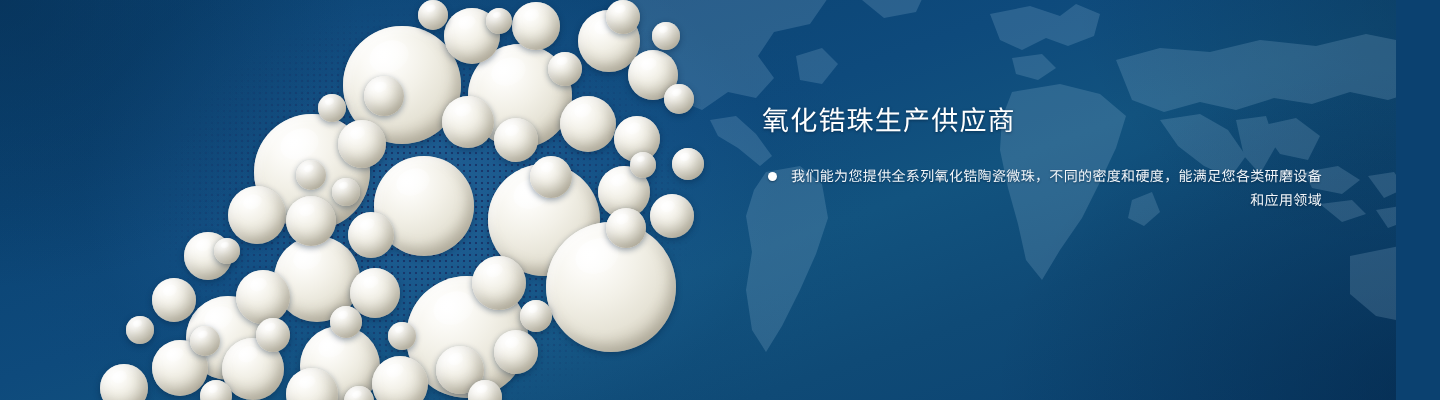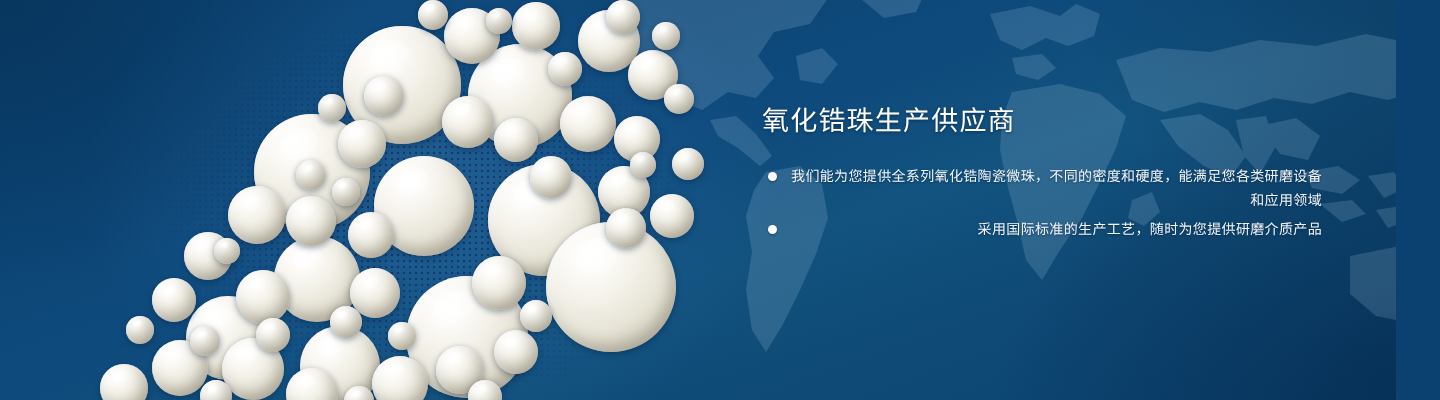--- a/index.html
+++ b/index.html
@@ -270,21 +270,17 @@
     <h1 class="headline">氧化锆珠生产供应商</h1>
 
     <ul class="bullets">
 
       <li class="bullet">
         <span class="dot"></span>
         <span class="txt">我们能为您提供全系列氧化锆陶瓷微珠，不同的密度和硬度，能满足您各类研磨设备和应用领域</span>
       </li>
 
 
-      <li class="bullet">
-        <span class="dot"></span>
-        <span class="txt">采用国际标准的生产工艺，随时为您提供研磨介质产品</span>
-      </li>
 
     </ul>
   </div>
 
 </div>
 
 </body></html>

